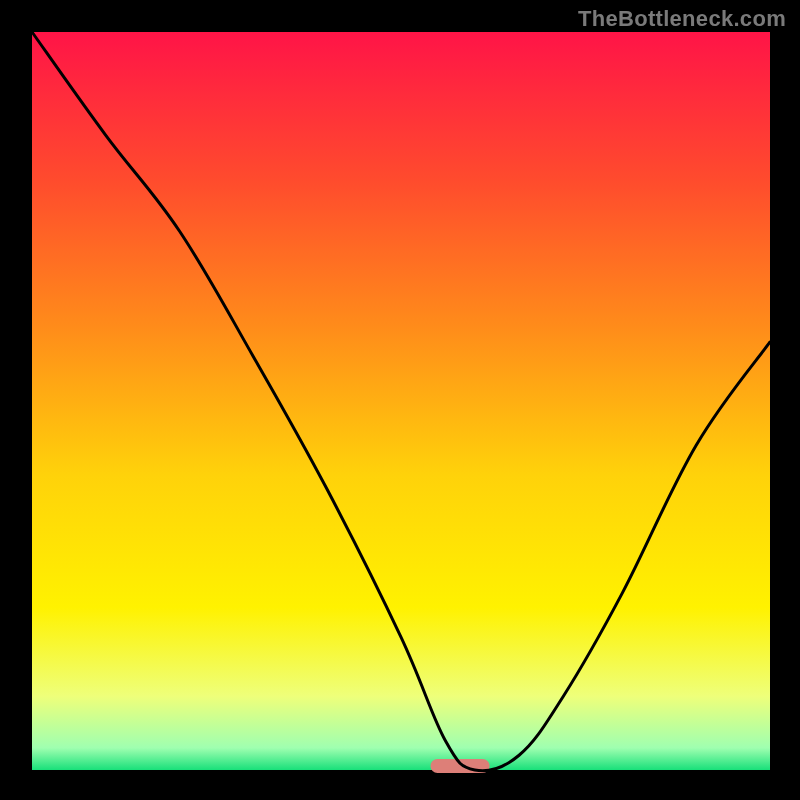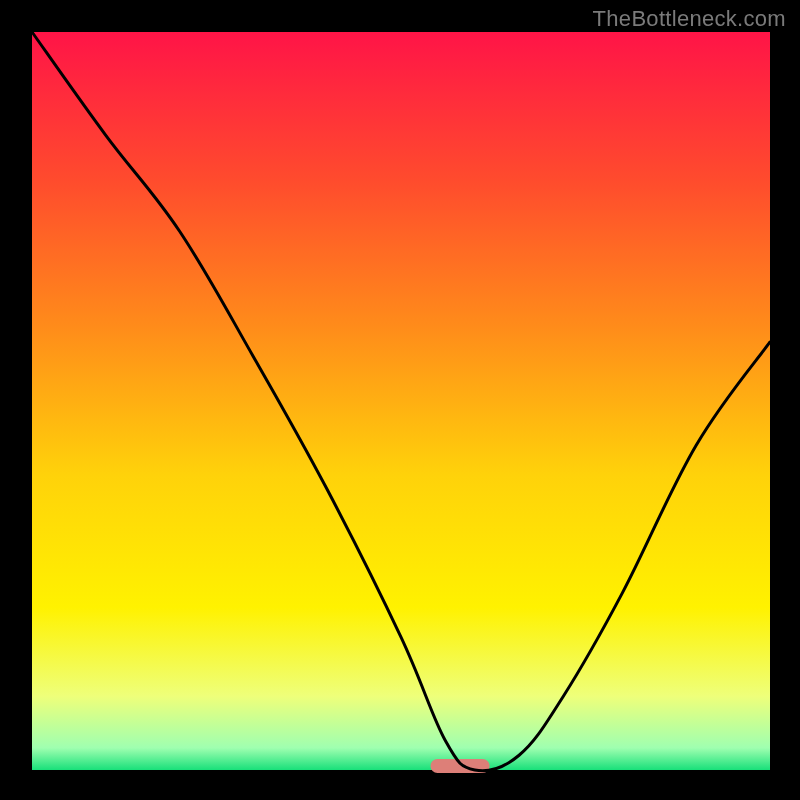--- a/index.html
+++ b/index.html
@@ -15,21 +15,21 @@
     position: relative;
     width: 800px;
     height: 800px;
   }
   .watermark {
     position: absolute;
     top: 6px;
     right: 14px;
     color: #7a7a7a;
     font-size: 22px;
-    font-weight: 400;
+    font-weight: 700;
     letter-spacing: 0.3px;
     z-index: 10;
   }
   svg.chart {
     position: absolute;
     top: 0;
     left: 0;
   }
 </style>
 </head>

